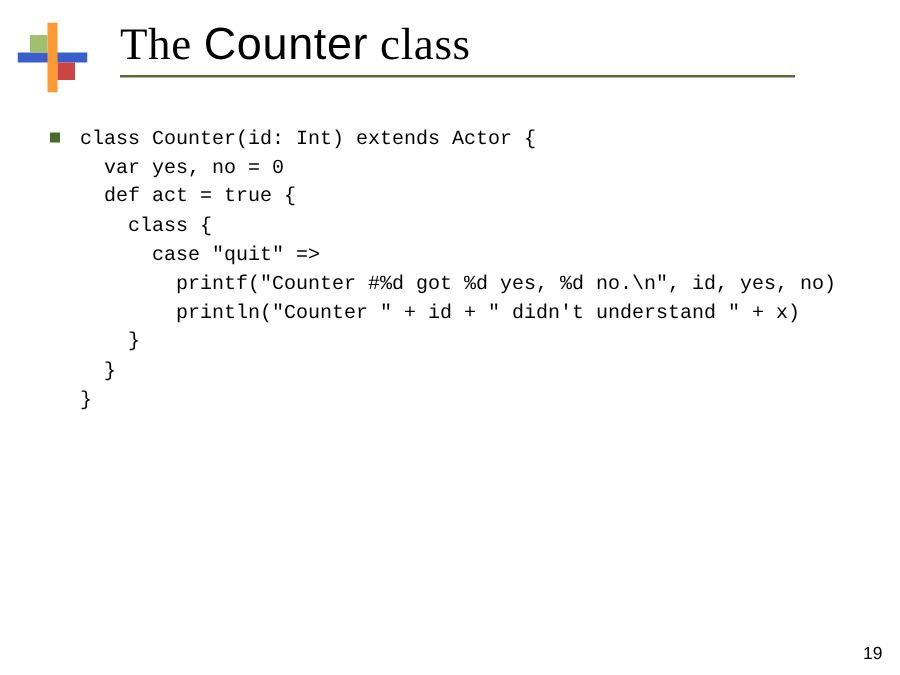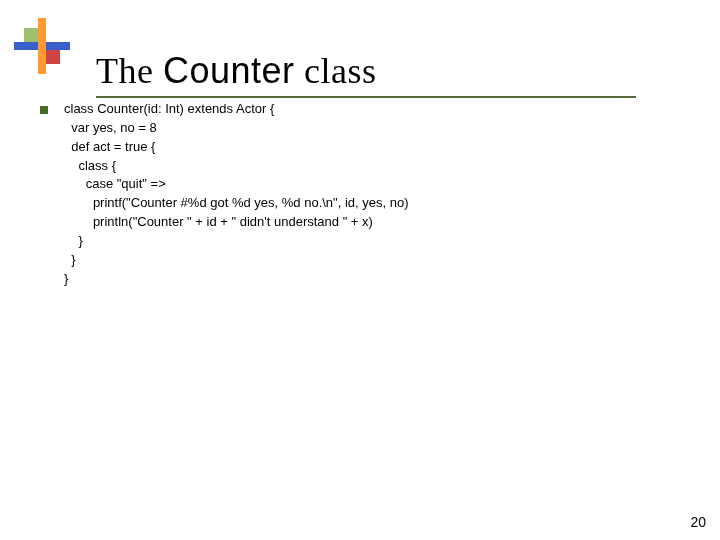--- a/index.html
+++ b/index.html
@@ -22,43 +22,42 @@
     position: absolute;
     left: 14px;
     top: 18px;
     width: 56px;
     height: 56px;
   }
   .title-wrap {
     position: absolute;
     left: 96px;
     top: 14px;
-    margin-top: 36px;
   }
   .title {
     font-size: 36px;
     font-family: Georgia, 'Times New Roman', serif;
     color: #000;
     letter-spacing: 0.5px;
   }
   .title .serif { font-family: Georgia, 'Times New Roman', serif; }
   .title .sans { font-family: Verdana, Arial, sans-serif; font-weight: normal; }
   .title-underline {
     height: 2px;
     background: #5a6b3a;
     margin-top: 4px;
     width: 540px;
   }
   .content {
     position: absolute;
     left: 64px;
     top: 100px;
     width: 620px;
-    font-family: Liberation Sans, sans-serif;
-    font-size: 13px;
+    font-family: Liberation Mono, monospace;
+    font-size: 16px;
     line-height: 1.45;
     color: #000;
   }
   .bullet {
     position: absolute;
     left: 40px;
     top: 106px;
     width: 8px;
     height: 8px;
     background: #4a6a2a;
@@ -92,26 +91,26 @@
     <div class="title">
       <span class="serif">The </span><span class="sans">Counter</span><span class="serif"> class</span>
     </div>
     <div class="title-underline"></div>
   </div>
 
   <div class="bullet"></div>
 
   <div class="content">
 <div class="code">class Counter(id: Int) extends Actor {</div>
-<div class="code">  var yes, no = 8</div>
+<div class="code">  var yes, no = 0</div>
 <div class="code">  def act = true {</div>
 <div class="code">    class {</div>
 <div class="code">      case "quit" =&gt;</div>
 <div class="code">        printf("Counter #%d got %d yes, %d no.\n", id, yes, no)</div>
 <div class="code">        println("Counter " + id + " didn't understand " + x)</div>
 <div class="code">    }</div>
 <div class="code">  }</div>
 <div class="code">}</div>
   </div>
 
-  <div class="page-num">20</div>
+  <div class="page-num">19</div>
 
 </div>
 
 </body></html>

